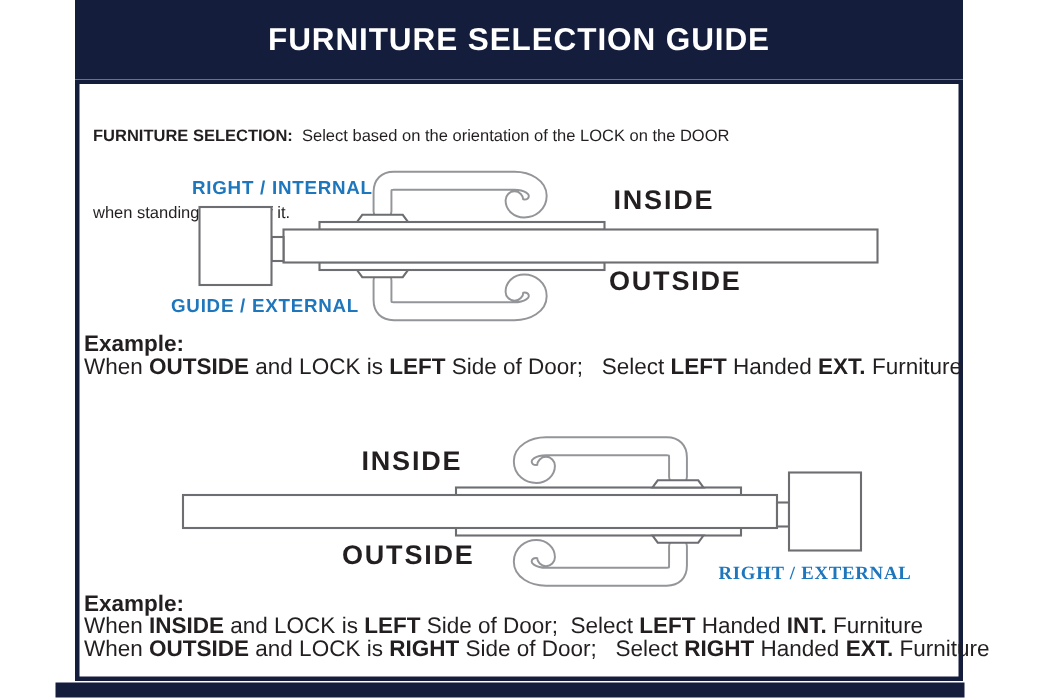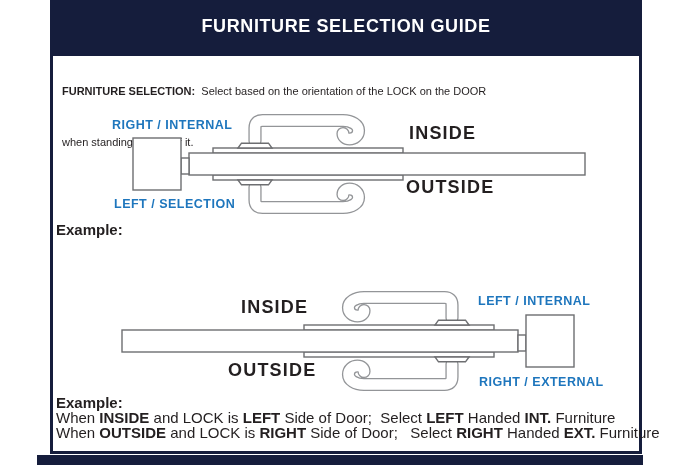--- a/index.html
+++ b/index.html
@@ -10,21 +10,21 @@
   html,body{background:#fff;}
   .page{
     position:relative;width:700px;height:466px;background:var(--paper);
     font-family:"Liberation Sans",sans-serif;color:var(--ink);overflow:hidden;
   }
   .header-band{
     position:absolute;left:50px;top:0;width:592px;height:53px;
     background:var(--navy);display:flex;align-items:center;justify-content:center;
   }
   .guide-title{
-    color:#fff;font-size:18px;font-weight:bold;letter-spacing:0.6px;white-space:pre;
+    color:#fff;font-size:21px;font-weight:bold;letter-spacing:0.6px;white-space:pre;
   }
   .content-panel{
     position:absolute;left:50px;top:53px;width:592px;height:401px;
     background:#fff;border:3px solid var(--navy);
   }
   .footer-band{
     position:absolute;left:37px;top:455px;width:606px;height:10px;background:var(--navy);
   }
   .intro{
     position:absolute;left:62px;top:49px;font-size:11px;line-height:17px;white-space:pre;
@@ -80,33 +80,33 @@
         <rect class="part" x="189" y="153" width="396" height="22"></rect>
 
         <rect class="part" x="181" y="158" width="8" height="16"></rect>
         <rect class="part" x="133" y="138" width="48" height="52"></rect>
       </g>
     </defs>
     <use href="#assembly"></use>
     <use href="#assembly" transform="translate(707 177) scale(-1 1)"></use>
   </svg>
 
-  <div class="blue-label" style="left:112px;top:118px;">RIGHT / INTERNAL</div>
-  <div class="blue-label" style="left:114px;top:197px;">LEFT / SELECTION</div>
+  <div class="blue-label" style="left:128px;top:118px;">RIGHT / INTERNAL</div>
+  <div class="blue-label" style="left:114px;top:197px;">GUIDE / EXTERNAL</div>
   <div class="side-label" style="left:409px;top:123px;">INSIDE</div>
   <div class="side-label" style="left:406px;top:177px;">OUTSIDE</div>
 
   <div class="example" style="top:222px;">
     <div class="bold">Example:</div>
+    <div class="ex-line"><span>When </span><span class="bold">OUTSIDE</span><span> and LOCK is </span><span class="bold">LEFT</span><span> Side of Door;   Select </span><span class="bold">LEFT</span><span> Handed </span><span class="bold">EXT.</span><span> Furniture</span></div>
   </div>
 
   <div class="side-label" style="left:241px;top:297px;">INSIDE</div>
   <div class="side-label" style="left:228px;top:360px;">OUTSIDE</div>
-  <div class="blue-label" style="left:478px;top:294px;">LEFT / INTERNAL</div>
-  <div class="blue-label" style="left:479px;top:375px;">RIGHT / EXTERNAL</div>
+  <div class="blue-label" style="left:479px;top:375px;font-family:Liberation Serif, serif;">RIGHT / EXTERNAL</div>
 
   <div class="example" style="top:395px;">
     <div class="bold">Example:</div>
     <div class="ex-line"><span>When </span><span class="bold">INSIDE</span><span> and LOCK is </span><span class="bold">LEFT</span><span> Side of Door;  Select </span><span class="bold">LEFT</span><span> Handed </span><span class="bold">INT.</span><span> Furniture</span></div>
     <div class="ex-line"><span>When </span><span class="bold">OUTSIDE</span><span> and LOCK is </span><span class="bold">RIGHT</span><span> Side of Door;   Select </span><span class="bold">RIGHT</span><span> Handed </span><span class="bold">EXT.</span><span> Furniture</span></div>
   </div>
 
   <div class="footer-band"></div>
 
 </div>

